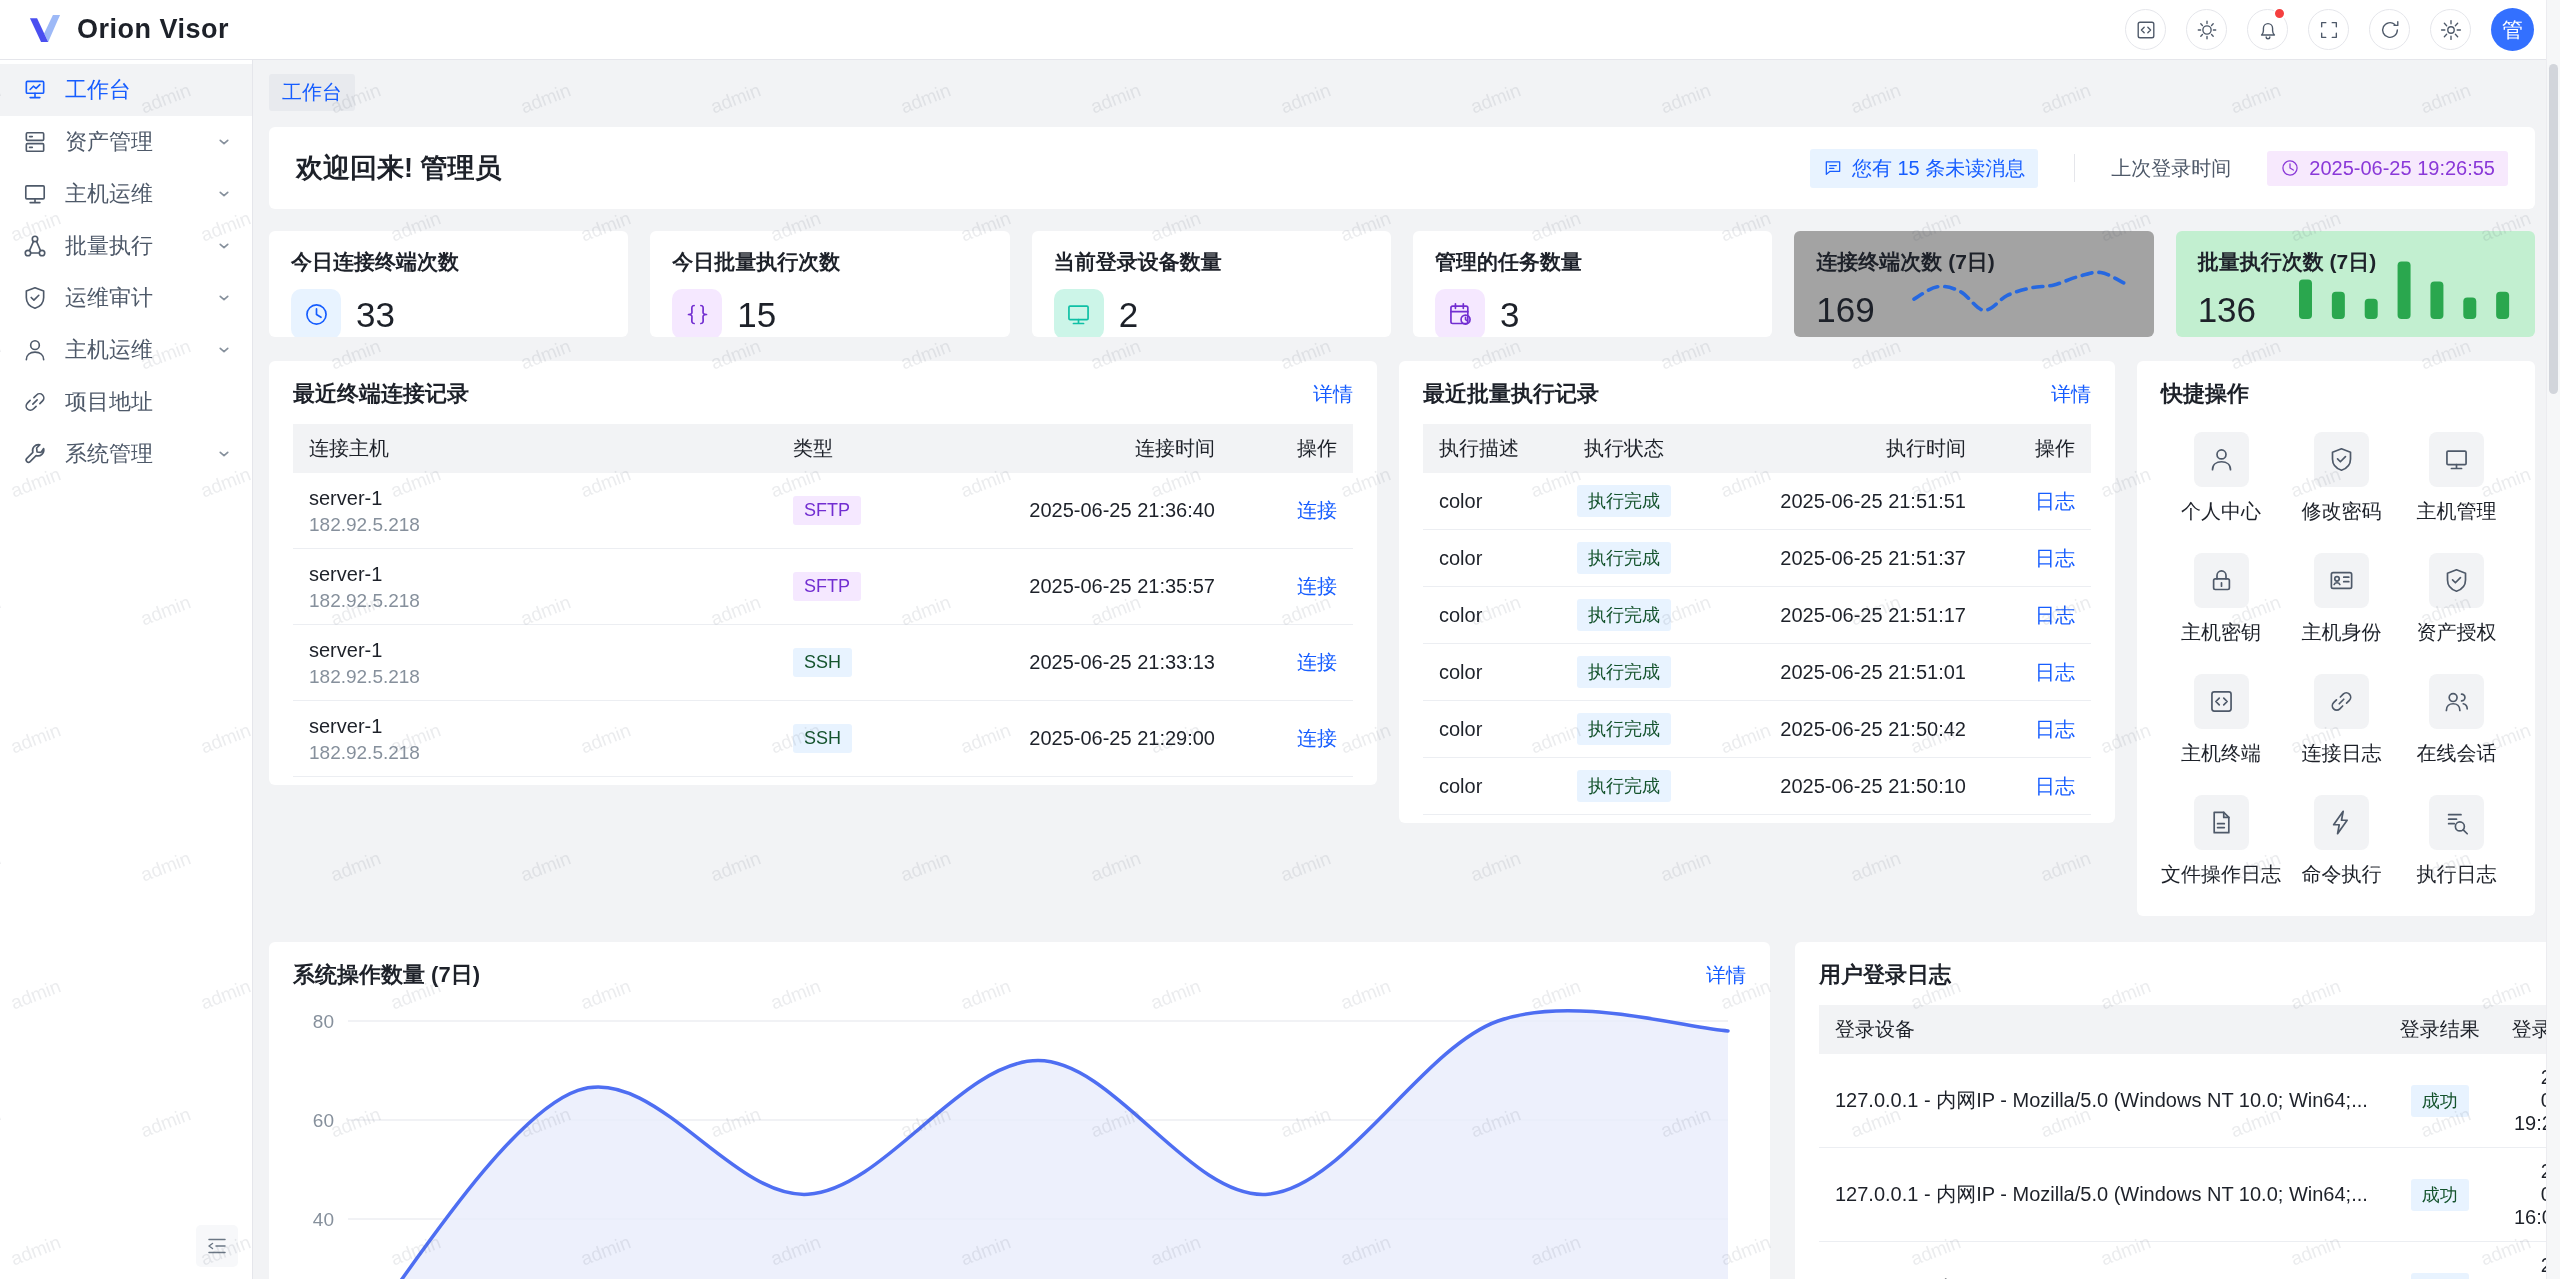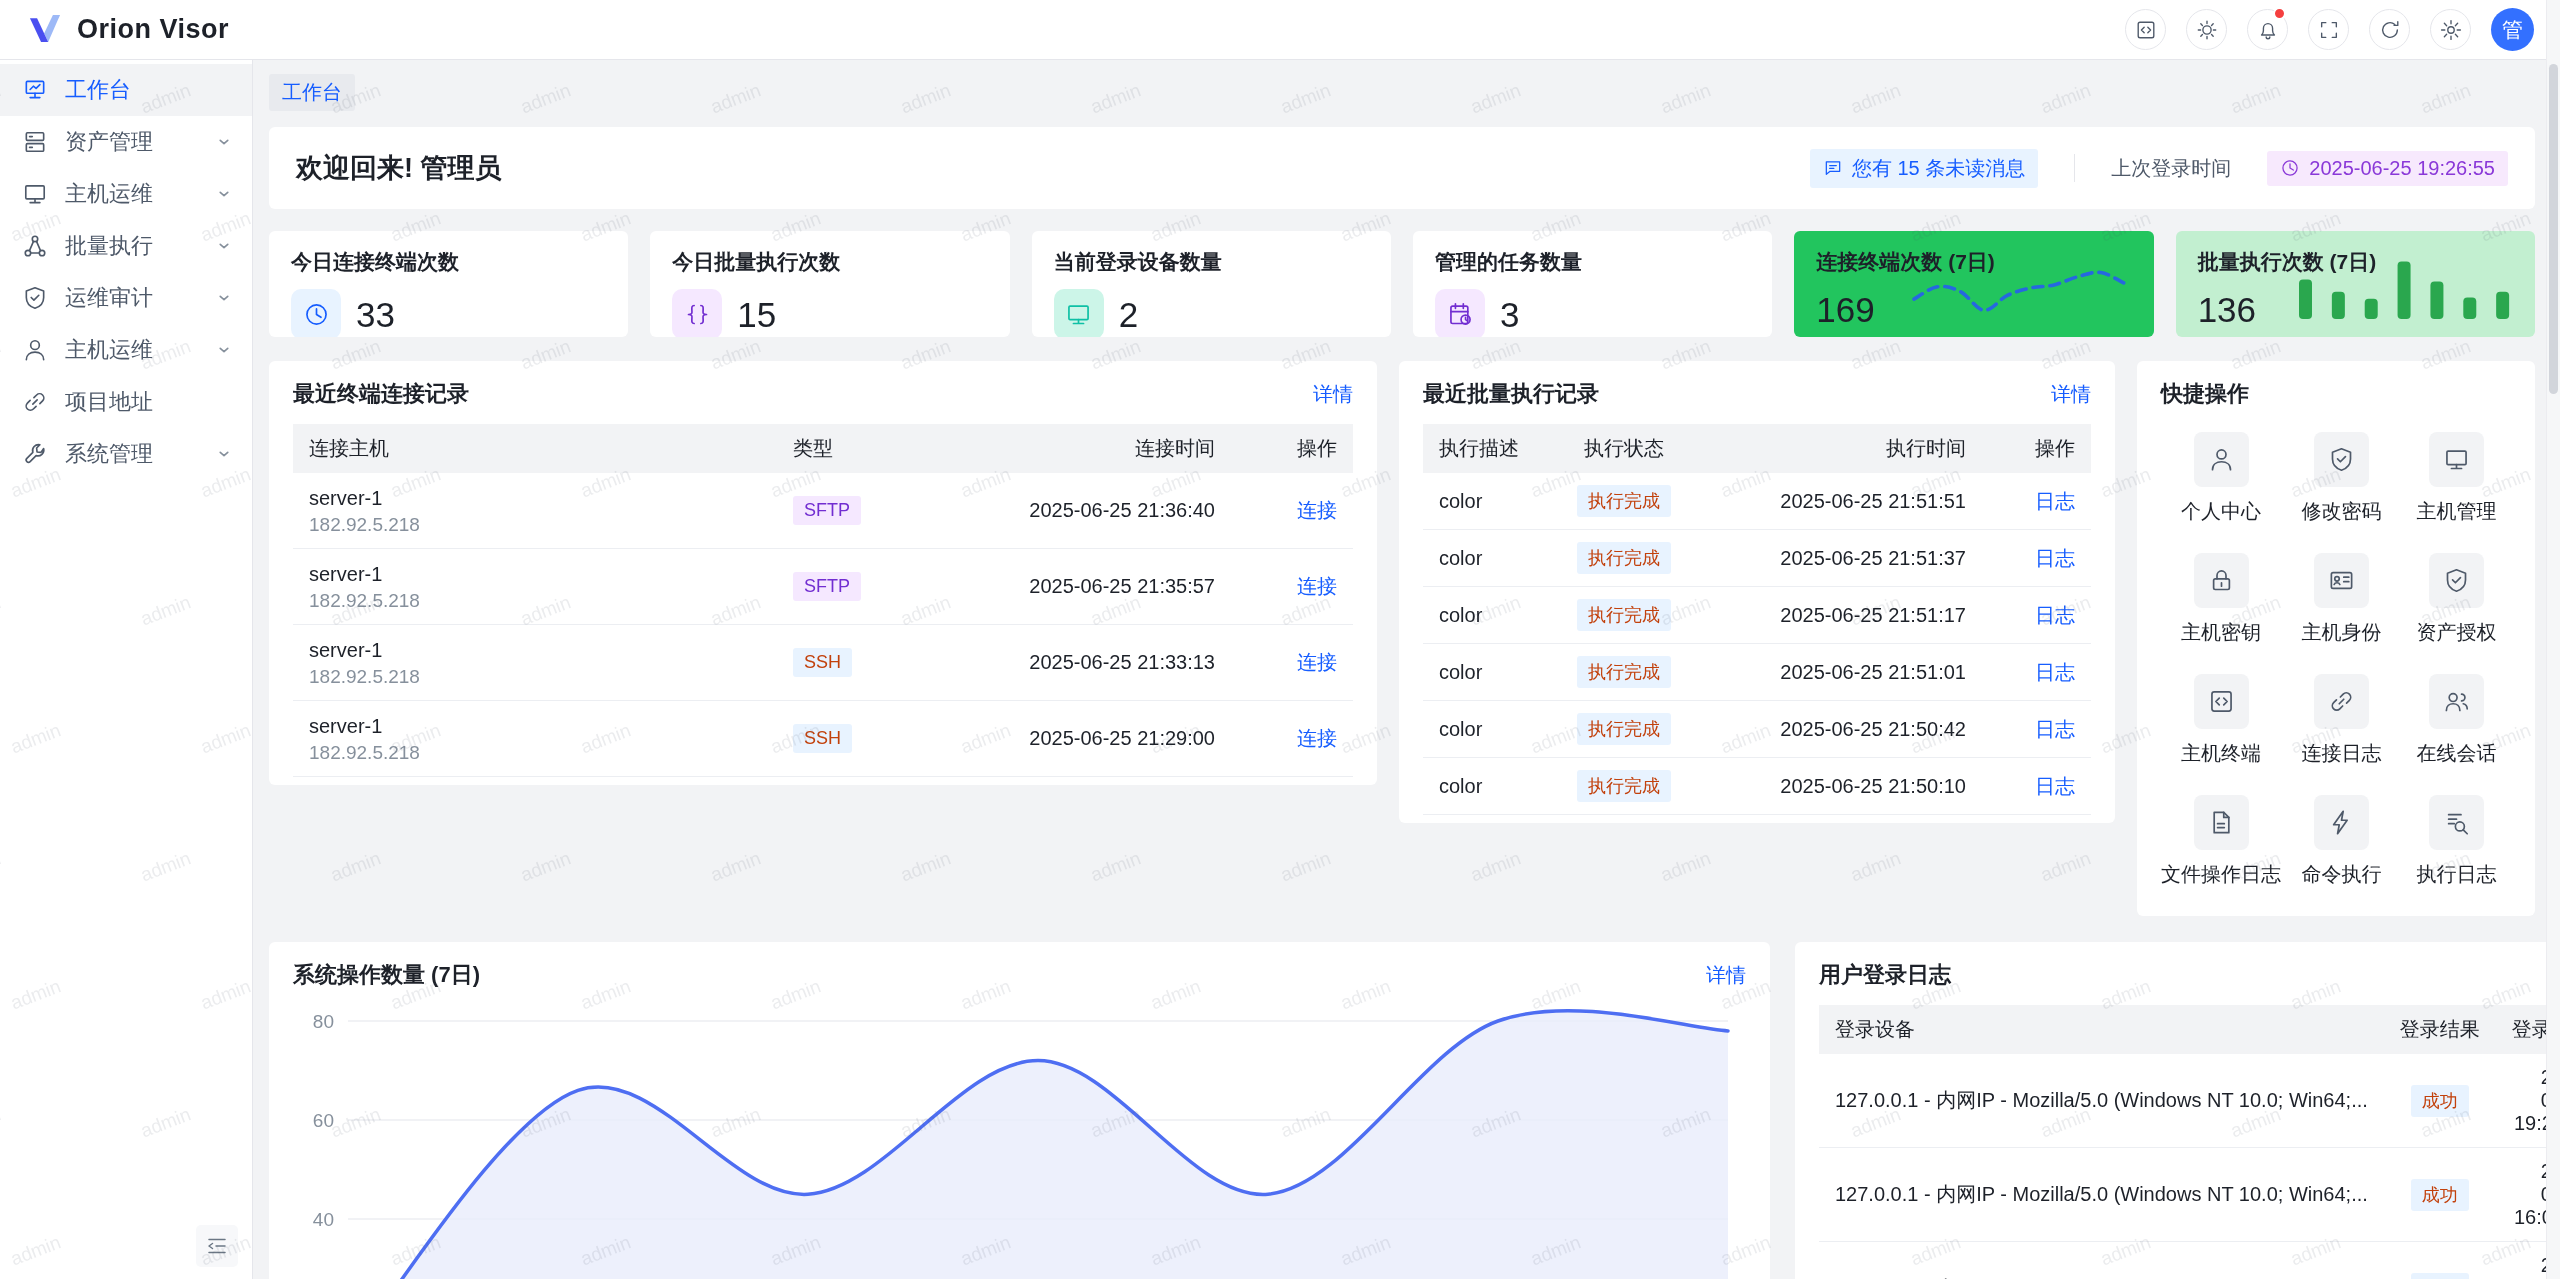--- a/index.html
+++ b/index.html
@@ -67,21 +67,21 @@
   .card-pad{padding:18px 24px 8px}
   .card-head{display:flex;justify-content:space-between;align-items:center;margin-bottom:15px}
   .card-head h3{font-size:22px;font-weight:600;margin:0}
   .link{color:#165dff;font-size:20px;cursor:pointer;text-decoration:none;white-space:nowrap}
   table{width:100%;border-collapse:collapse;font-size:20px}
   thead th{background:#f2f3f5;font-weight:500;text-align:left;padding:11px 16px;color:#1d2129;white-space:nowrap}
   tbody td{padding:12px 16px;border-bottom:1px solid #eceef2;vertical-align:middle}
   .host-name{line-height:1.3}
   .host-ip{color:#86909c;font-size:19px;margin-top:3px}
   .tag{display:inline-block;font-size:18px;padding:4px 11px;border-radius:3px;white-space:nowrap}
-  .tag.blue{background:#e8f3ff;color:#c2410c}
+  .tag.blue{background:#e8f3ff;color:#14532d}
   .tag.purple{background:#f5e8ff;color:#722ed1}
   .t-right{text-align:right}
   .t-center{text-align:center}
   .ellip{max-width:540px;white-space:nowrap;overflow:hidden;text-overflow:ellipsis}
   
   .qa-grid{display:grid;grid-template-columns:repeat(3,1fr);row-gap:28px;column-gap:6px;padding:8px 0 20px}
   .qa-item{display:flex;flex-direction:column;align-items:center;gap:11px;cursor:pointer}
   .qa-icon{width:55px;height:55px;border-radius:8px;background:#f2f3f5;display:flex;align-items:center;justify-content:center;color:#4e5969}
   .qa-icon .ic{width:27px;height:27px}
   .qa-label{font-size:20px;color:#1d2129;white-space:nowrap}
@@ -305,21 +305,21 @@
        <span class="s-icon" style="background:#f5e8ff;color:#722ed1">
             <svg class="ic " viewBox="0 0 48 48" fill="none" stroke="currentColor" stroke-width="3" stroke-linecap="round" stroke-linejoin="round">
               <rect x="7" y="9" width="30" height="31" rx="3"></rect>
               <path d="M15 5v8M29 5v8M7 19h30M33 29v4l3 2"></path>
               <circle cx="33" cy="33" r="8"></circle>
             </svg>
           </span>
        <span class="s-value">3</span>
      </div>
    </div>
-      <div class="stat-card spark" style="background:#22c55e">
+      <div class="stat-card spark" style="background:#a3a3a3">
      <div class="s-label">连接终端次数 (7日)</div>
      <div class="s-value">169</div>
         <svg width="238" height="76" viewBox="0 0 238 76">
       <path d="M 14 52.16 C 17.88888888888889 50.093333333333334, 29.55555555555555 41, 37.33333333333333 39.76 C 45.11111111111111 38.519999999999996, 52.888888888888886 40.79333333333333, 60.666666666666664 44.72 C 68.44444444444444 48.64666666666667, 76.22222222222223 62.7, 84 63.32 C 91.77777777777777 63.94, 99.55555555555556 52.16, 107.33333333333333 48.44 C 115.1111111111111 44.72, 122.88888888888889 42.75666666666667, 130.66666666666666 41 C 138.44444444444443 39.24333333333333, 146.22222222222223 39.76, 154 37.9 C 161.77777777777777 36.04, 169.55555555555554 31.90666666666667, 177.33333333333331 29.840000000000003 C 185.1111111111111 27.773333333333337, 192.88888888888889 24.46666666666667, 200.66666666666666 25.5 C 208.44444444444443 26.53333333333333, 220.11111111111111 34.28333333333333, 224 36.04" fill="none" stroke="#2668e0" stroke-width="3.6" stroke-dasharray="10 7" stroke-linecap="round"></path>
         </svg>
    </div>
       <div class="stat-card spark" style="background:#c2efd0">
      <div class="s-label">批量执行次数 (7日)</div>
      <div class="s-value">136</div>
         <svg width="230" height="76" viewBox="0 0 230 76">

